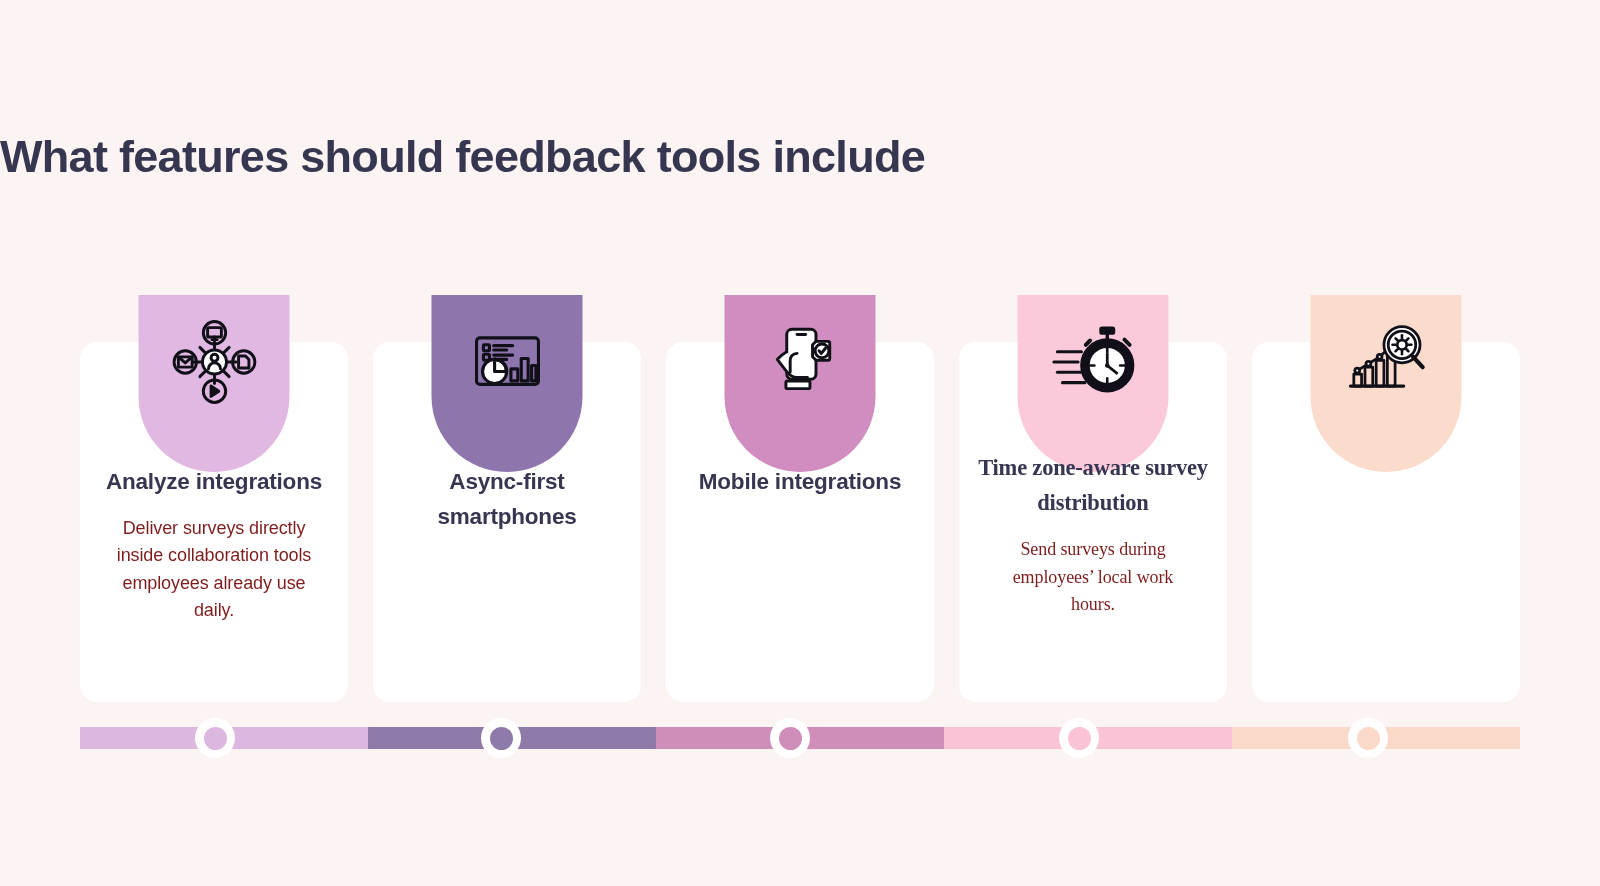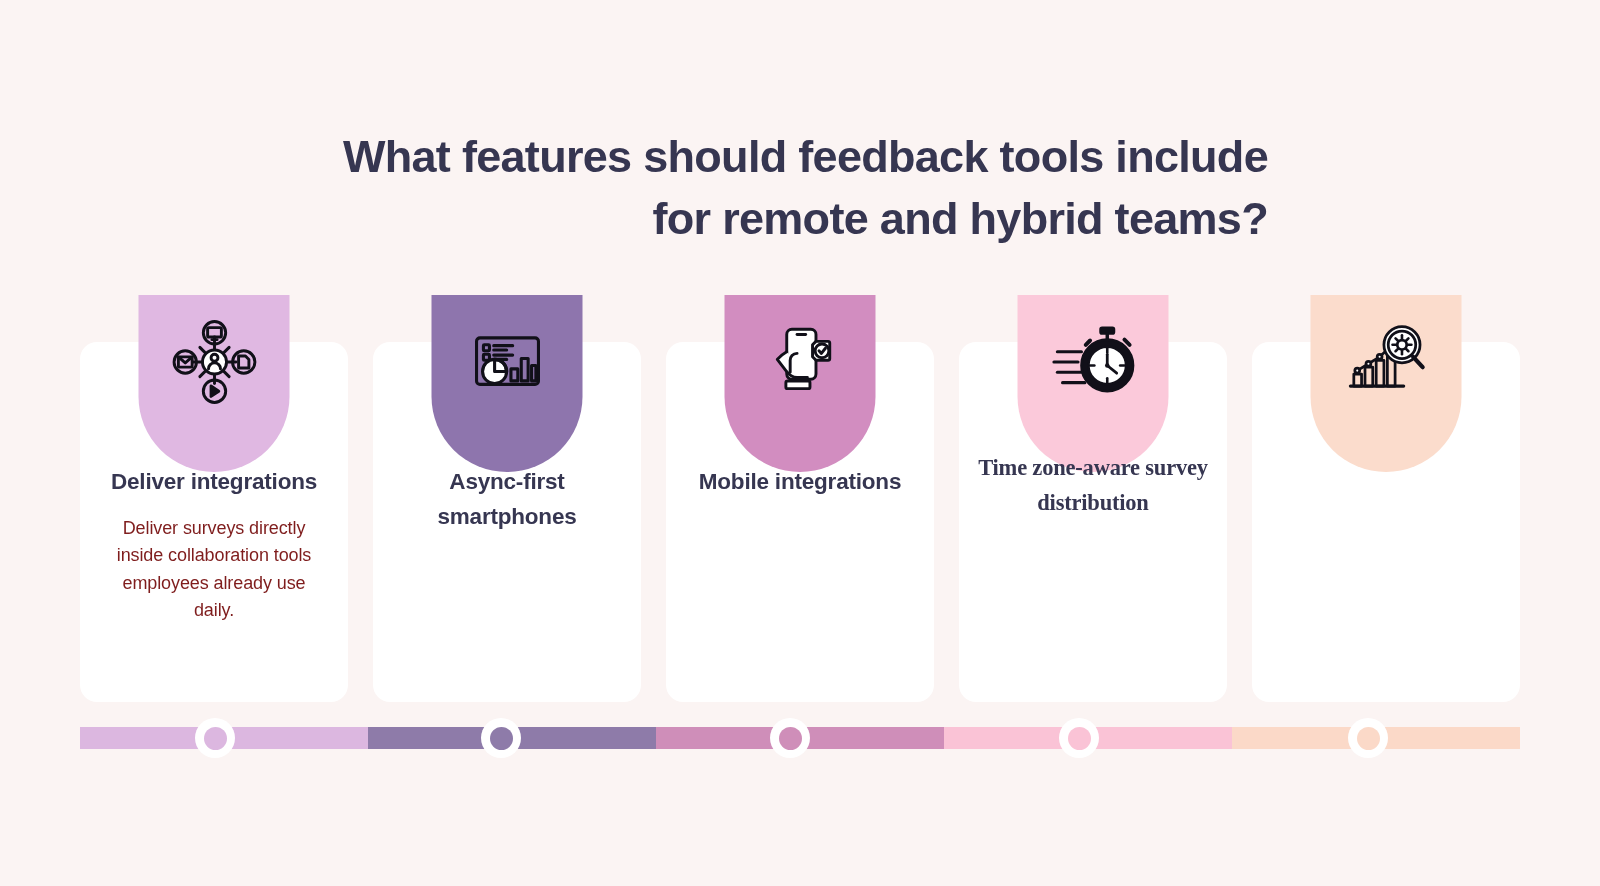--- a/index.html
+++ b/index.html
@@ -14,21 +14,21 @@
     overflow: hidden;
     position: relative;
   }
 
   
   #title {
     position: absolute;
     left: 0;
     top: 96px;
     width: 1268px;
-    text-align: right;
+    text-align: left;
     font-size: 45px;
     font-weight: bold;
     line-height: 1.38;
     letter-spacing: -0.7px;
     color: #363651;
   }
   #title .tline { display: block; }
 
   
   #cards {
@@ -128,21 +128,20 @@
     width: 23px;
     height: 23px;
     border-radius: 50%;
   }
 </style>
 </head>
 <body style="background: rgb(251, 244, 243);">
 
 <h1 id="title" style="color: rgb(54, 54, 81);">
   <span class="tline">What features should feedback tools include</span>
-  <span class="tline">for remote and hybrid teams?</span>
 </h1>
 
 <div id="cards">
 
   <div class="card">
     <div class="shield" style="background: rgb(224, 184, 226);">
       <svg width="86" height="86" viewBox="0 0 100 100">
         <g fill="none" stroke="#111019" stroke-width="3.4" stroke-linecap="round" stroke-linejoin="round">
 
           <line x1="50" y1="50" x2="50" y2="25"></line>
@@ -172,21 +171,21 @@
           <path d="M78 43 h8 l4 4 v10 h-12 z"></path>
 
           <path d="M46 78 l9 6 l-9 6 z" fill="#111019"></path>
 
           <circle cx="50" cy="45" r="4"></circle>
           <path d="M43 58 a7 7 0 0 1 14 0"></path>
         </g>
       </svg>
     </div>
     <div class="card-body">
-      <p class="card-title">Deliver integrations</p>
+      <p class="card-title">Analyze integrations</p>
       <p class="card-desc">Deliver surveys directly inside collaboration tools employees already use daily.</p>
     </div>
   </div>
 
   <div class="card">
     <div class="shield" style="background: rgb(142, 117, 173);">
       <svg width="86" height="86" viewBox="0 0 100 100">
         <g fill="none" stroke="#111019" stroke-width="3.6" stroke-linecap="round" stroke-linejoin="round">
 
           <rect x="14" y="22" width="72" height="54" rx="4"></rect>
@@ -268,20 +267,21 @@
           <g fill="none" stroke="#111019" stroke-width="3.2">
             <line x1="66" y1="54" x2="66" y2="41"></line>
             <line x1="66" y1="54" x2="77" y2="63"></line>
           </g>
           <circle cx="66" cy="54" r="2.6" fill="#111019" stroke="none"></circle>
         </g>
       </svg>
     </div>
     <div class="card-body">
       <p class="card-title">Time zone-aware survey distribution</p>
+      <p class="card-desc">Send surveys during employees’ local work hours.</p>
     </div>
   </div>
 
   <div class="card t3">
     <div class="shield" style="background: rgb(251, 220, 204);">
       <svg width="86" height="86" viewBox="0 0 100 100">
         <g fill="none" stroke="#111019" stroke-width="3.2" stroke-linecap="round" stroke-linejoin="round">
 
           <line x1="8" y1="78" x2="70" y2="78" stroke-width="3.6"></line>
 

